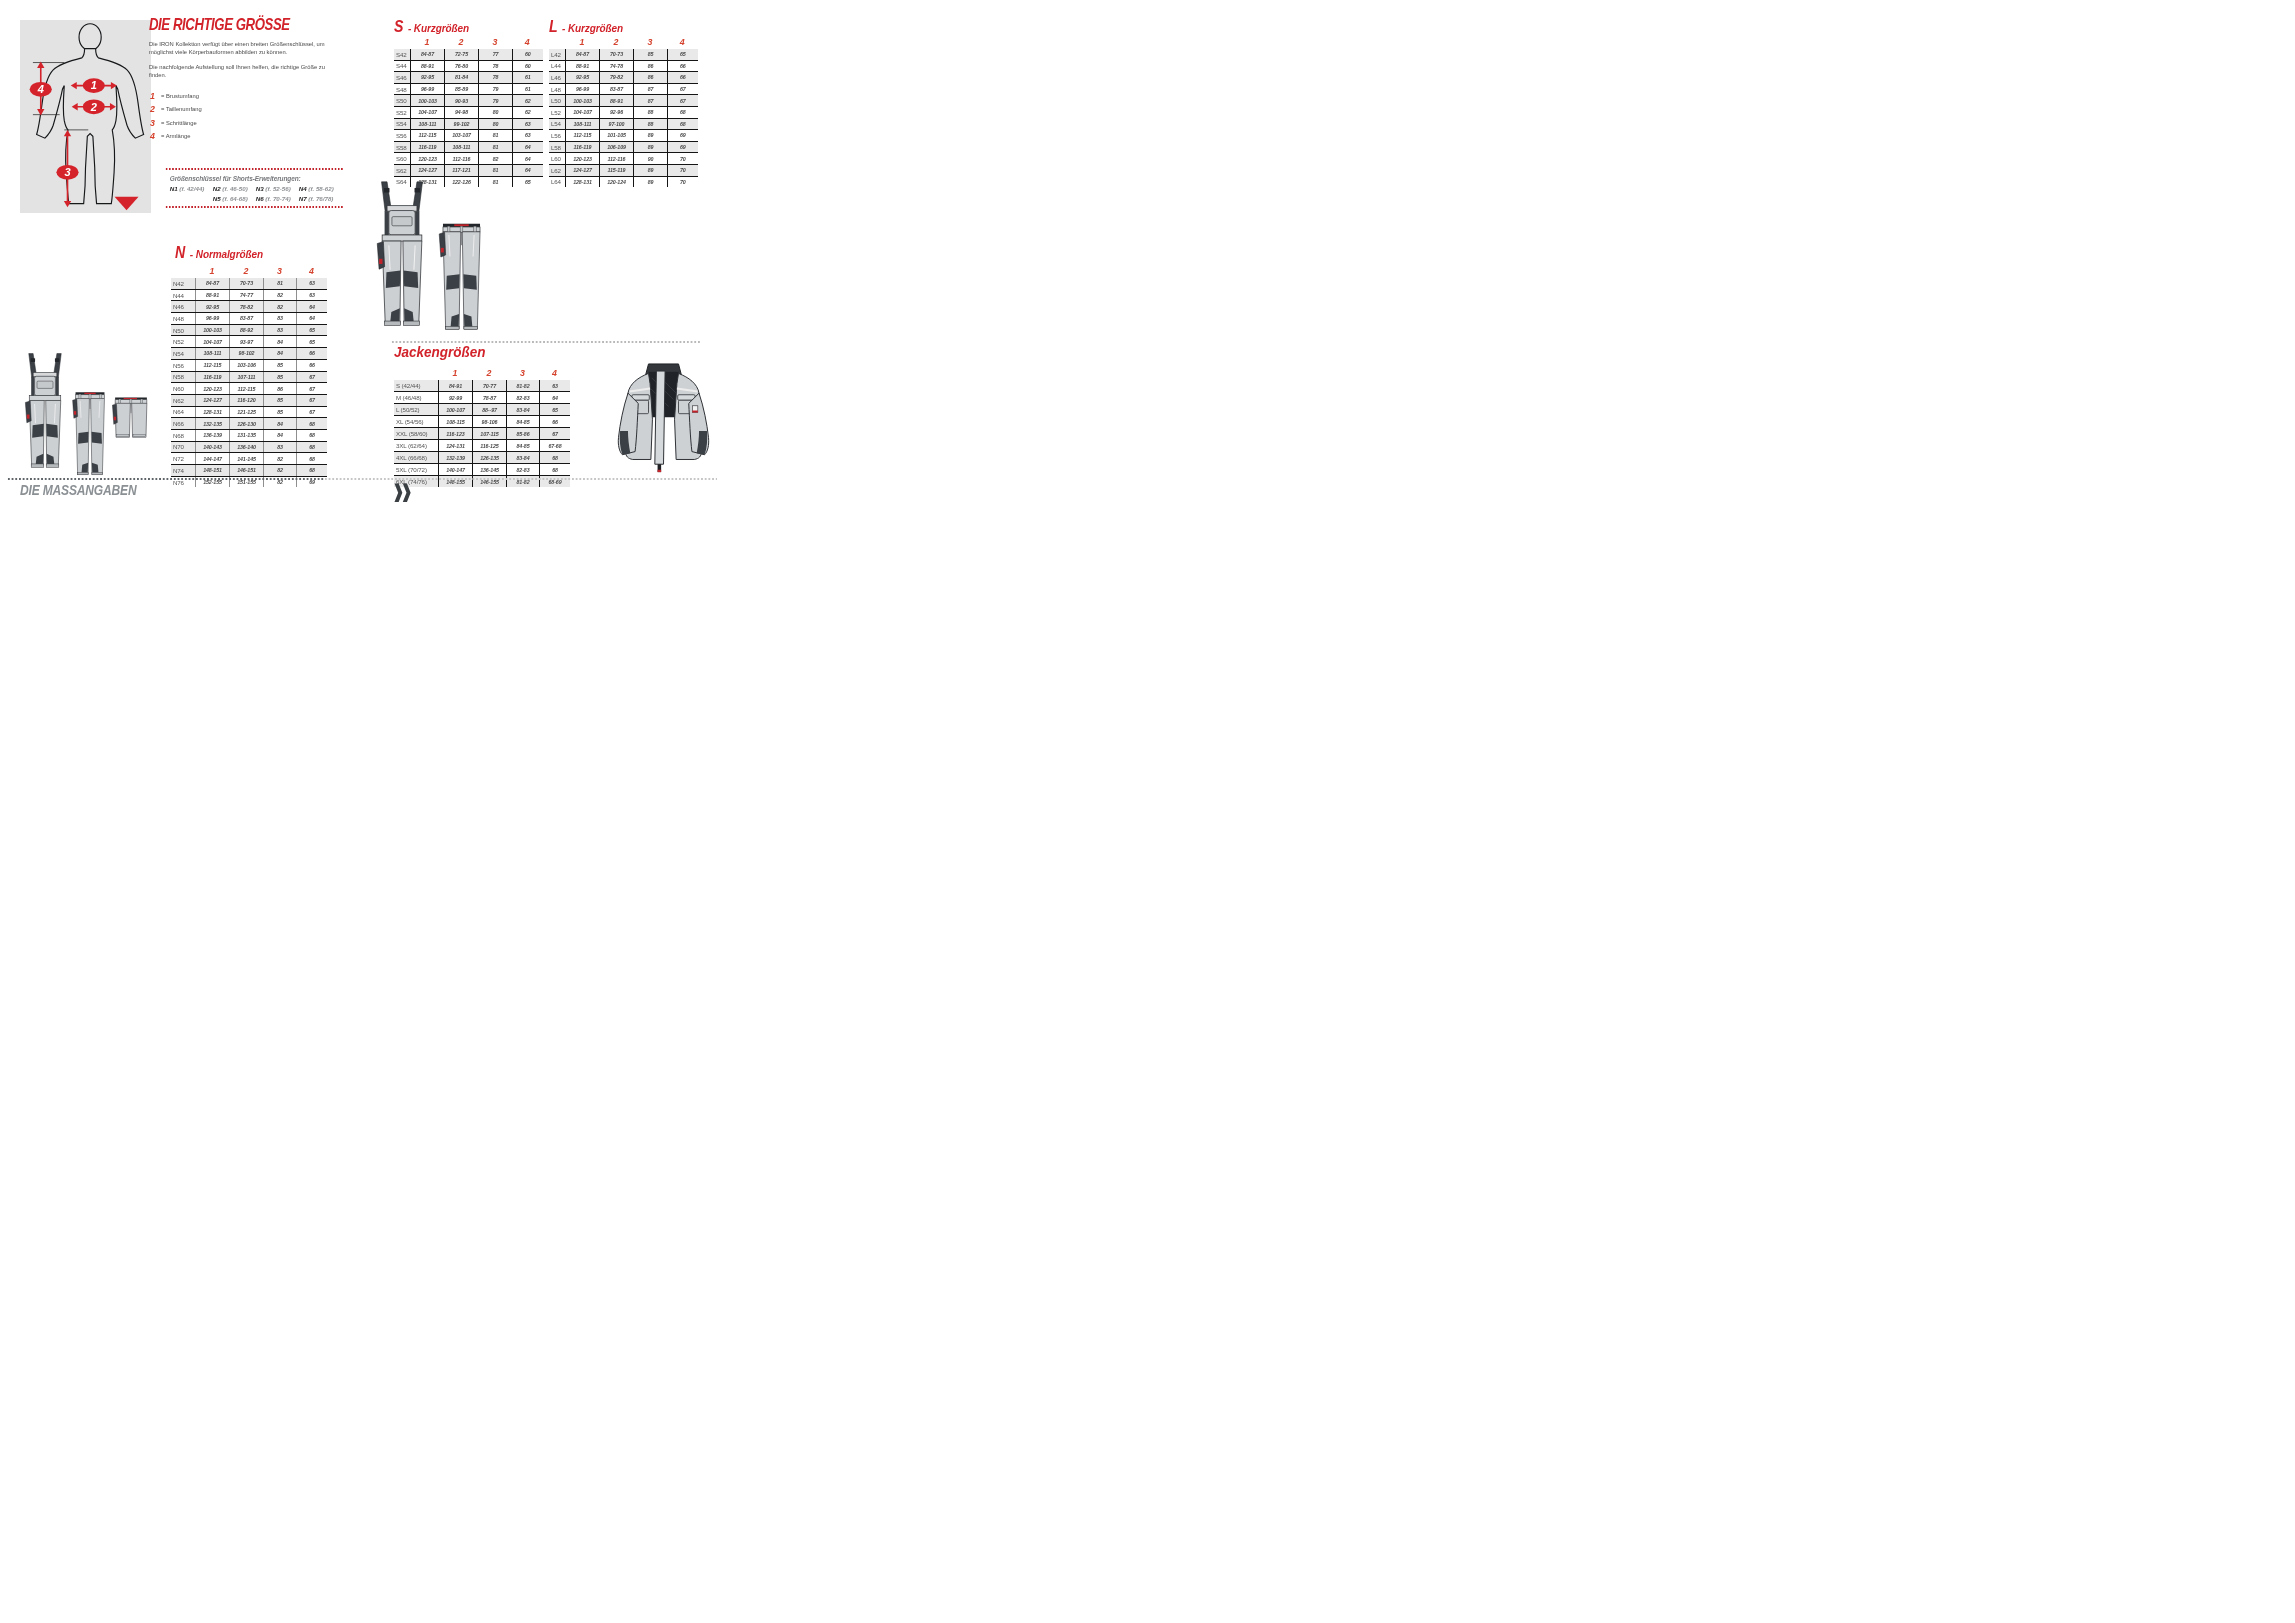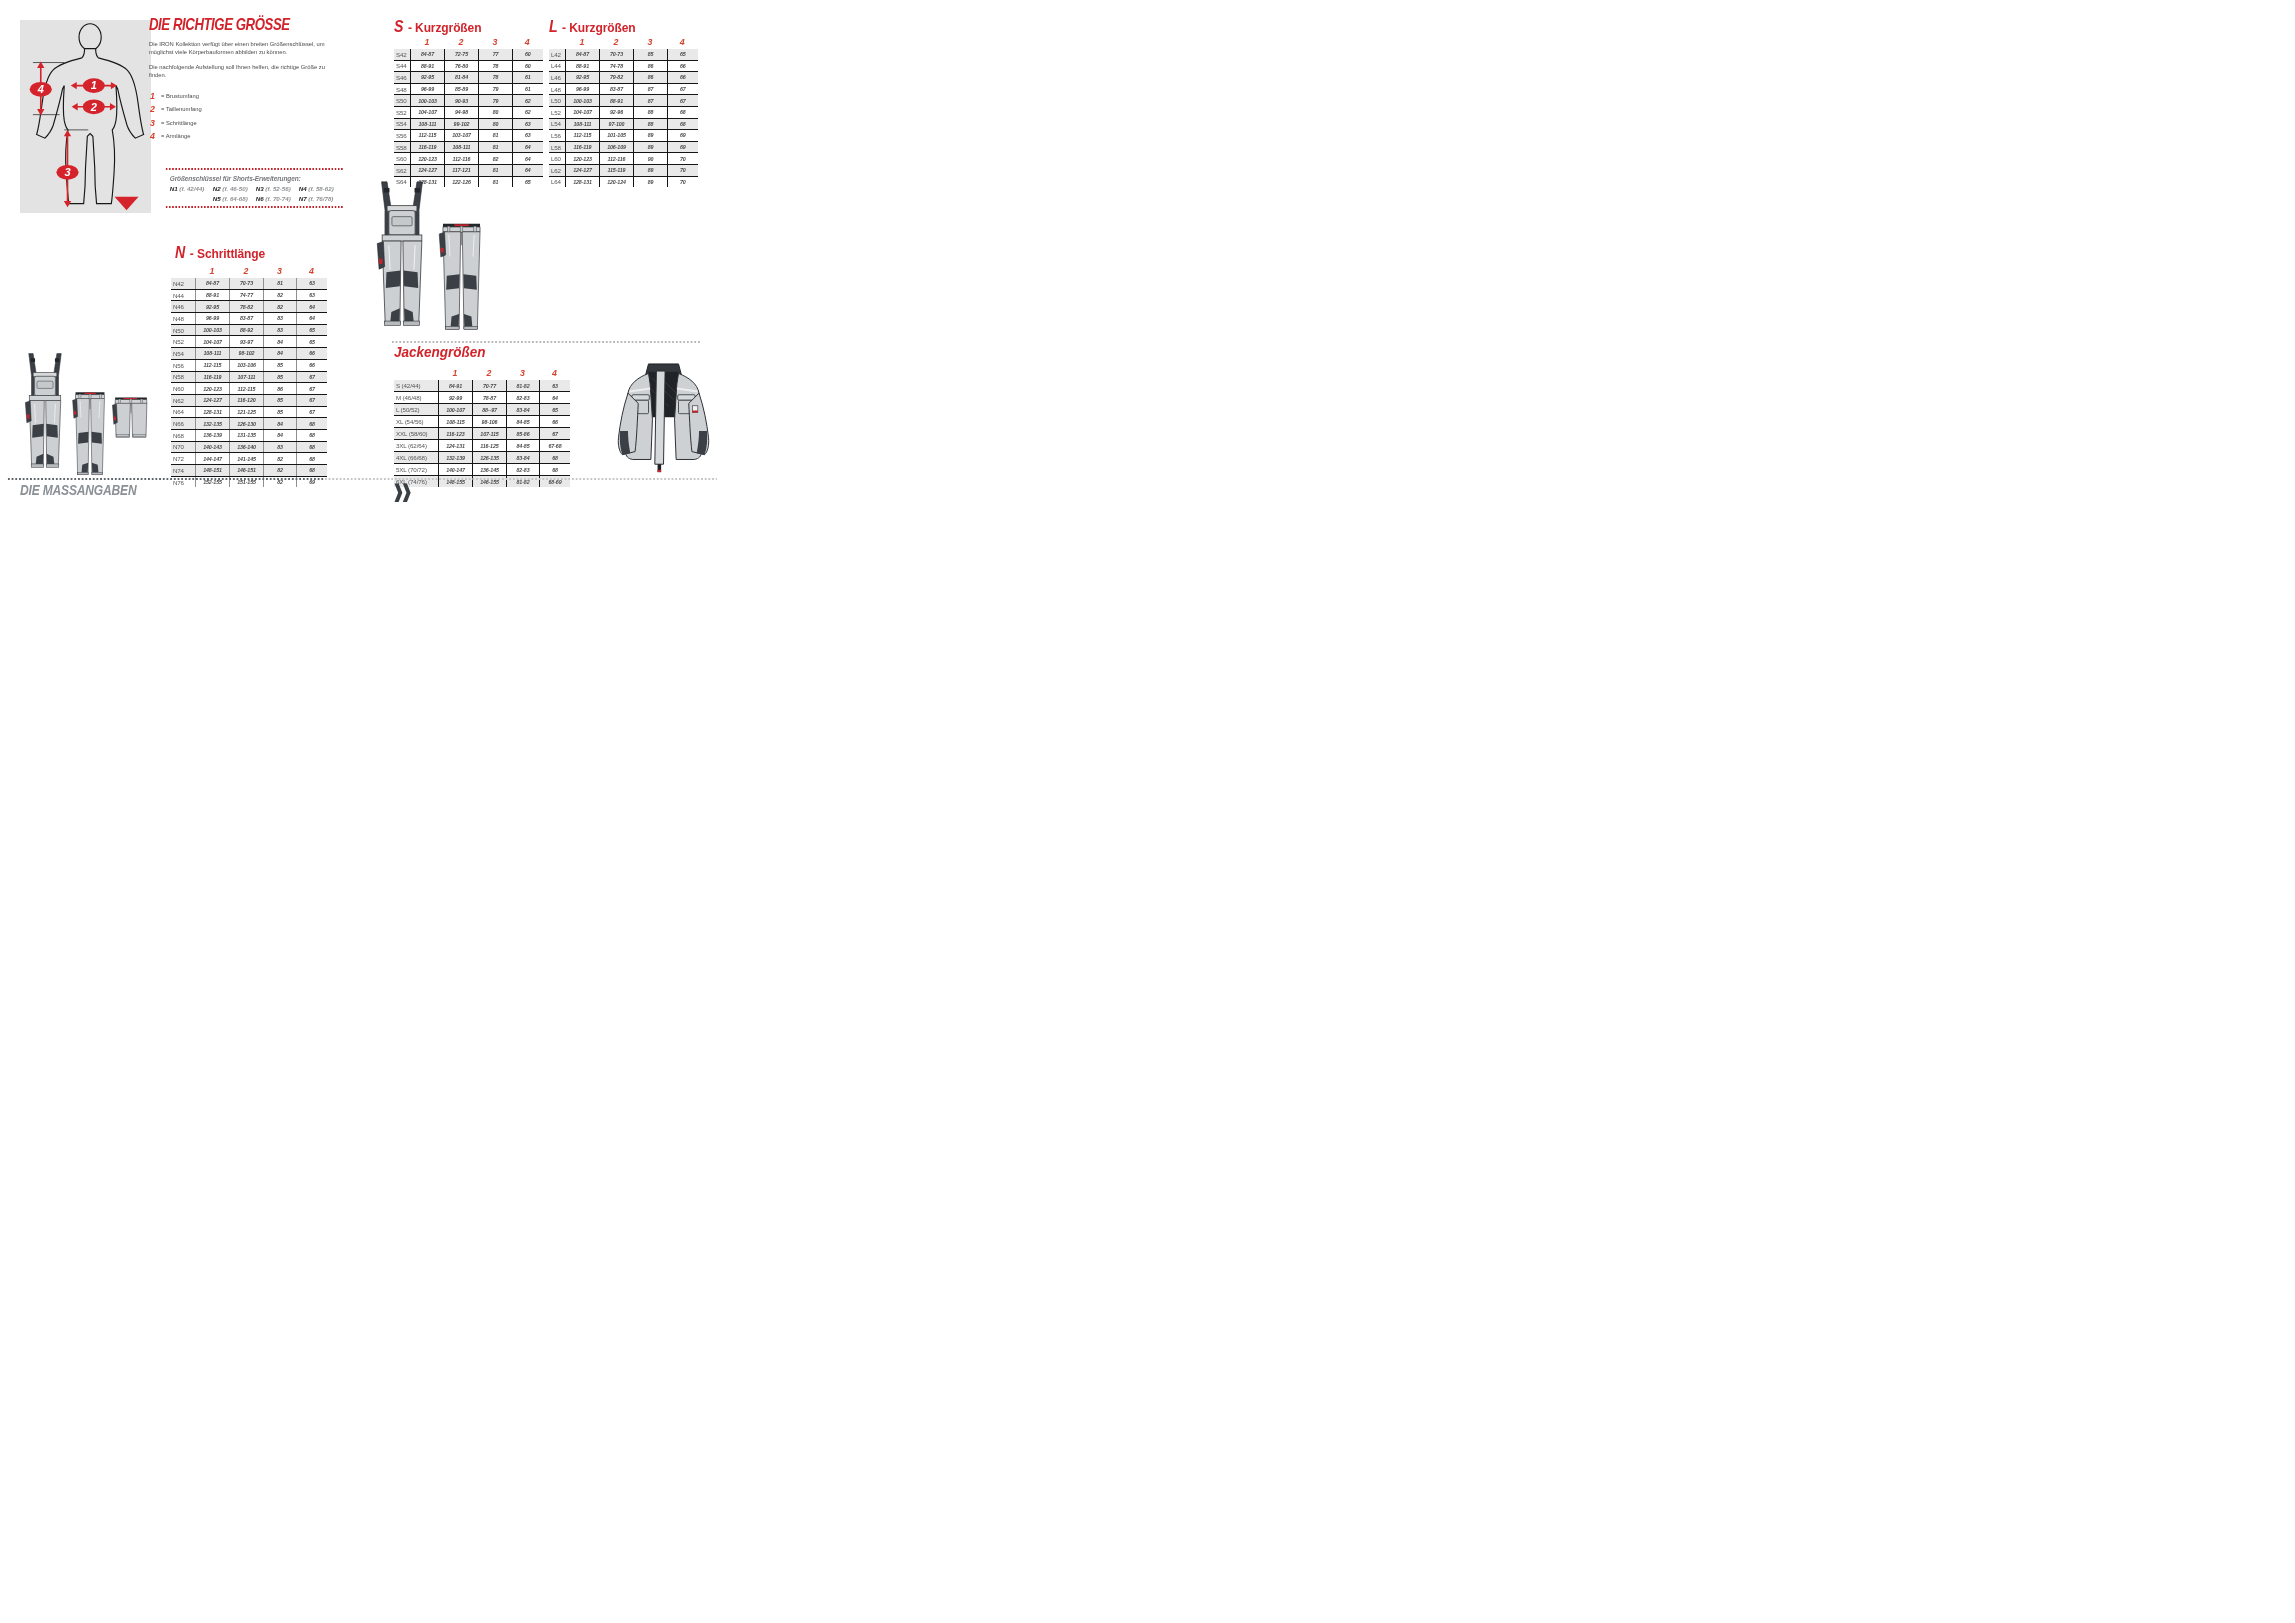--- a/index.html
+++ b/index.html
@@ -30,21 +30,21 @@
   .dotline-red.bot{position:absolute;left:0;right:0;bottom:0;}
   .shorts-title{font-size:6.5px;font-style:italic;font-weight:700;color:#77797c;letter-spacing:-0.1px;margin:2.8px 0 2.3px 1.9px;}
   .srow{display:grid;grid-template-columns:43px 43px 43px 43px;margin-left:1.9px;}
   .sitem{font-size:6.2px;font-style:italic;white-space:nowrap;line-height:1.55;}
   .scode{font-weight:800;color:#1d1d1f;}
   .srange{color:#8e9194;font-weight:600;}
 
   
   .tbl-head{position:absolute;display:flex;align-items:baseline;white-space:nowrap;color:#d2232b;}
   .tbl-head .big-letter{font-size:16.7px;font-weight:900;font-style:italic;transform:scaleX(.85);transform-origin:0 80%;}
-  .tbl-head .sub{font-size:12px;font-weight:600;margin-left:2.8px;letter-spacing:-0.1px;}
+  .tbl-head .sub{font-size:10px;font-style:italic;font-weight:600;margin-left:2.8px;letter-spacing:-0.1px;}
   .s-head{left:394px;top:16.7px;}
   .l-head{left:549px;top:16.7px;}
   .n-head{left:175px;top:243px;}
   .jacken-head{position:absolute;left:394px;top:343px;margin:0;font-size:15px;font-weight:900;font-style:italic;
     color:#d2232b;transform:scaleX(.9);transform-origin:0 50%;white-space:nowrap;}
 
   
   .sizes-table{position:absolute;}
   .trow{display:grid;}
   .t-s .trow,.t-l .trow{grid-template-columns:16px 34px 34px 34px 30.5px;height:10.6px;}
@@ -255,21 +255,21 @@
   <div class="tbl-head s-head">
     <span class="big-letter">S</span>
     <span class="sub">- Kurzgrößen</span>
   </div>
   <div class="tbl-head l-head">
     <span class="big-letter">L</span>
     <span class="sub">- Kurzgrößen</span>
   </div>
   <div class="tbl-head n-head">
     <span class="big-letter">N</span>
-    <span class="sub">- Schrittlänge</span>
+    <span class="sub">- Normalgrößen</span>
   </div>
   <h2 class="jacken-head">Jackengrößen</h2>
 
   <div class="sizes-table t-s" style="left:394px;top:35px;">
       <div class="trow thead">
         <div class="cell rlabel"></div>
         <div class="cell hnum">1</div>
         <div class="cell hnum">2</div>
         <div class="cell hnum">3</div>
         <div class="cell hnum">4</div>

